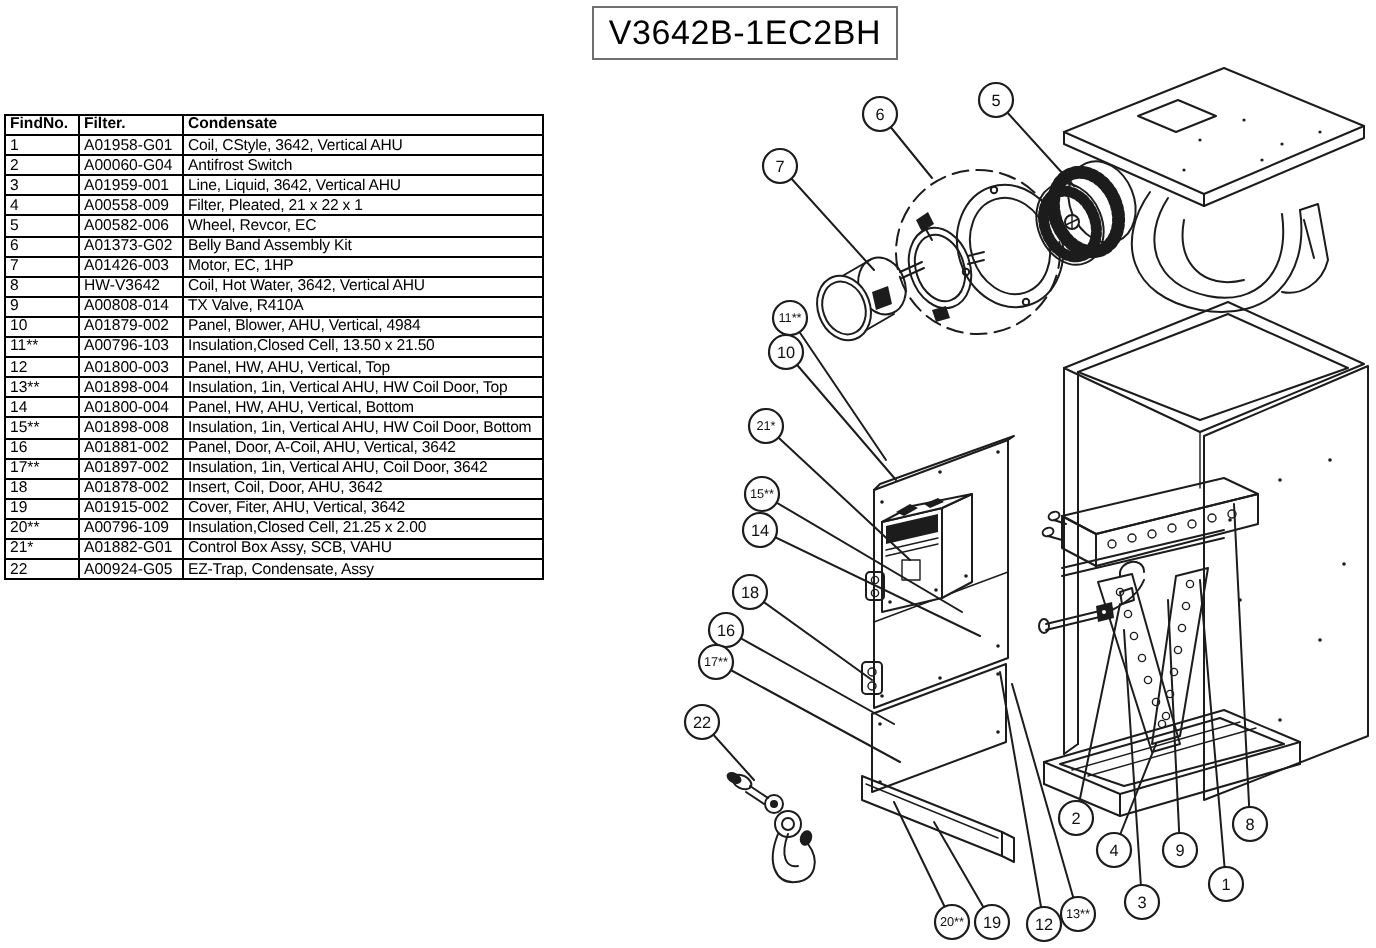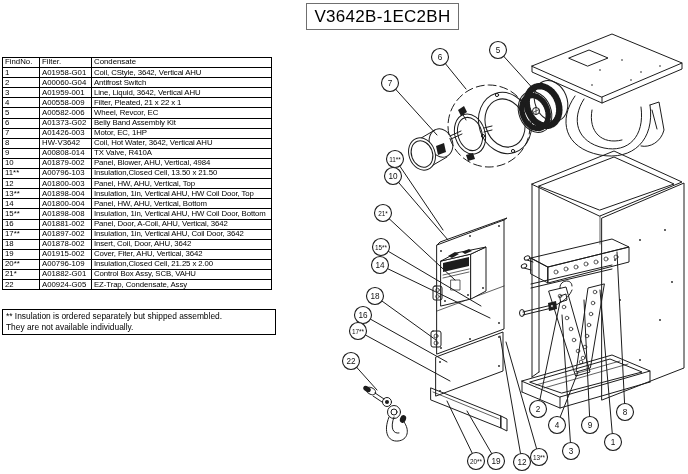--- a/index.html
+++ b/index.html
@@ -1,33 +1,33 @@
 <!DOCTYPE html>
 <html><head>
 <meta charset="utf-8">
 <style>
   html,body{margin:0;padding:0;background:#fff;}
   .page{
     position:relative;width:688px;height:474px;background:#ffffff;
     font-family:"Liberation Sans",sans-serif;color:#000;overflow:hidden;
   }
   .title-box{
-    position:absolute;left:306px;top:3px;width:151px;height:25px;
+    position:absolute;left:296px;top:3px;width:151px;height:25px;
     border:1px solid #6f6f6f;display:flex;align-items:center;justify-content:center;
     font-size:17px;letter-spacing:.3px;background:#fff;
   }
   table.parts{
     position:absolute;left:2px;top:57px;border-collapse:collapse;table-layout:fixed;
     width:269px;background:#fff;
   }
   table.parts th,table.parts td{
     border:1px solid #000;font-size:7.8px;line-height:1.05;height:9.1px;
     padding:0 2px;text-align:left;white-space:nowrap;overflow:hidden;font-weight:normal;
   }
-  table.parts th{font-weight:normal;margin-top:36px;}
+  table.parts th{font-weight:bold;margin-top:36px;}
   td.desc{font-size:7.5px;letter-spacing:-0.1px;margin-left:37px;}
   .note-box{
     position:absolute;left:2px;width:266px;border:1px solid #000;background:#fff;
     font-size:8.4px;line-height:1.3;padding:1px 3px;
   }
   .note-1{top:309px;}
   .note-2{top:340px;}
   svg.diagram{
     position:absolute;left:0;top:0;
     stroke:#1c1c1c;stroke-width:1;fill:none;stroke-linejoin:round;stroke-linecap:round;
@@ -165,24 +165,20 @@
           <td class="desc">Control Box Assy, SCB, VAHU</td>
         </tr>
         <tr>
           <td>22</td>
           <td>A00924-G05</td>
           <td class="desc">EZ-Trap, Condensate, Assy</td>
         </tr>
       </tbody>
   </table>
 
-  <div class="note-box note-1">
-    <div>** Insulation is ordered separately but shipped assembled.</div>
-    <div>They are not available individually.</div>
-  </div>
 
   <svg class="diagram" width="688" height="474" viewBox="0 0 688 474">
 
     <g>
       <polygon points="532,66 612,34 682,63 602,97"></polygon>
       <polyline points="532,66 532,72 602,103 682,69 682,63"></polyline>
       <line x1="602" y1="97" x2="602" y2="103"></line>
       <polygon points="569,58 589,50 608,58 588,66"></polygon>
       <circle class="dot" cx="600" cy="70" r="0.8"></circle>
         <circle class="dot" cx="622" cy="60" r="0.8"></circle>

